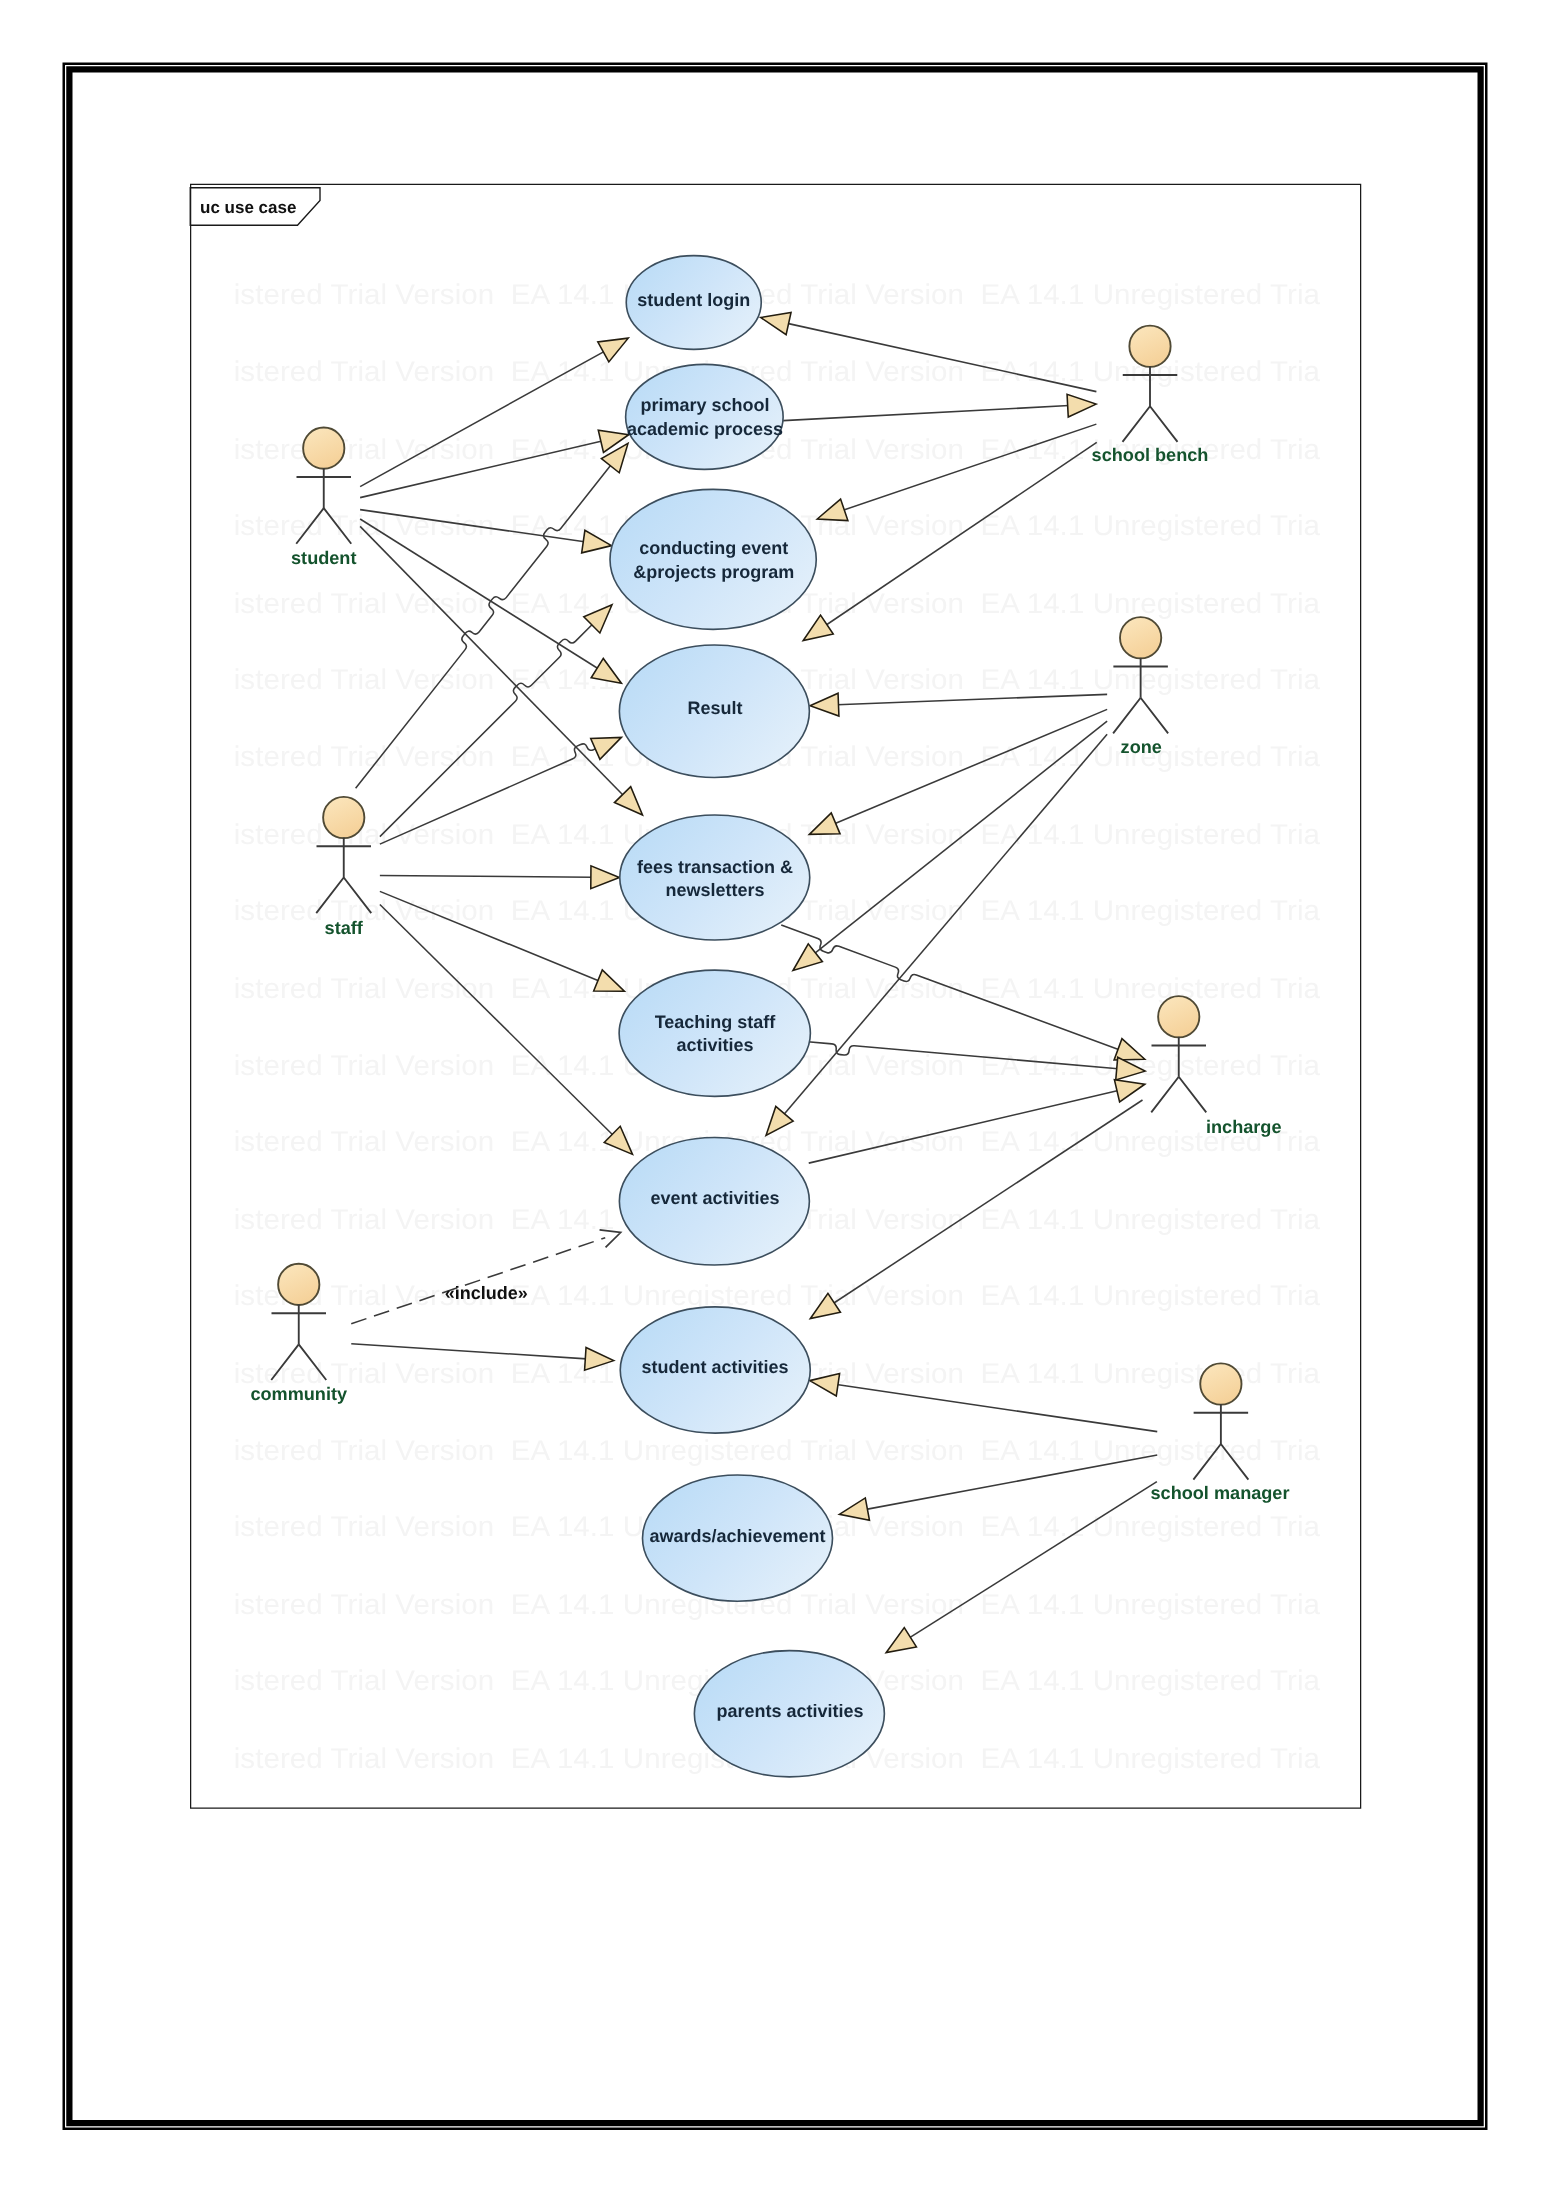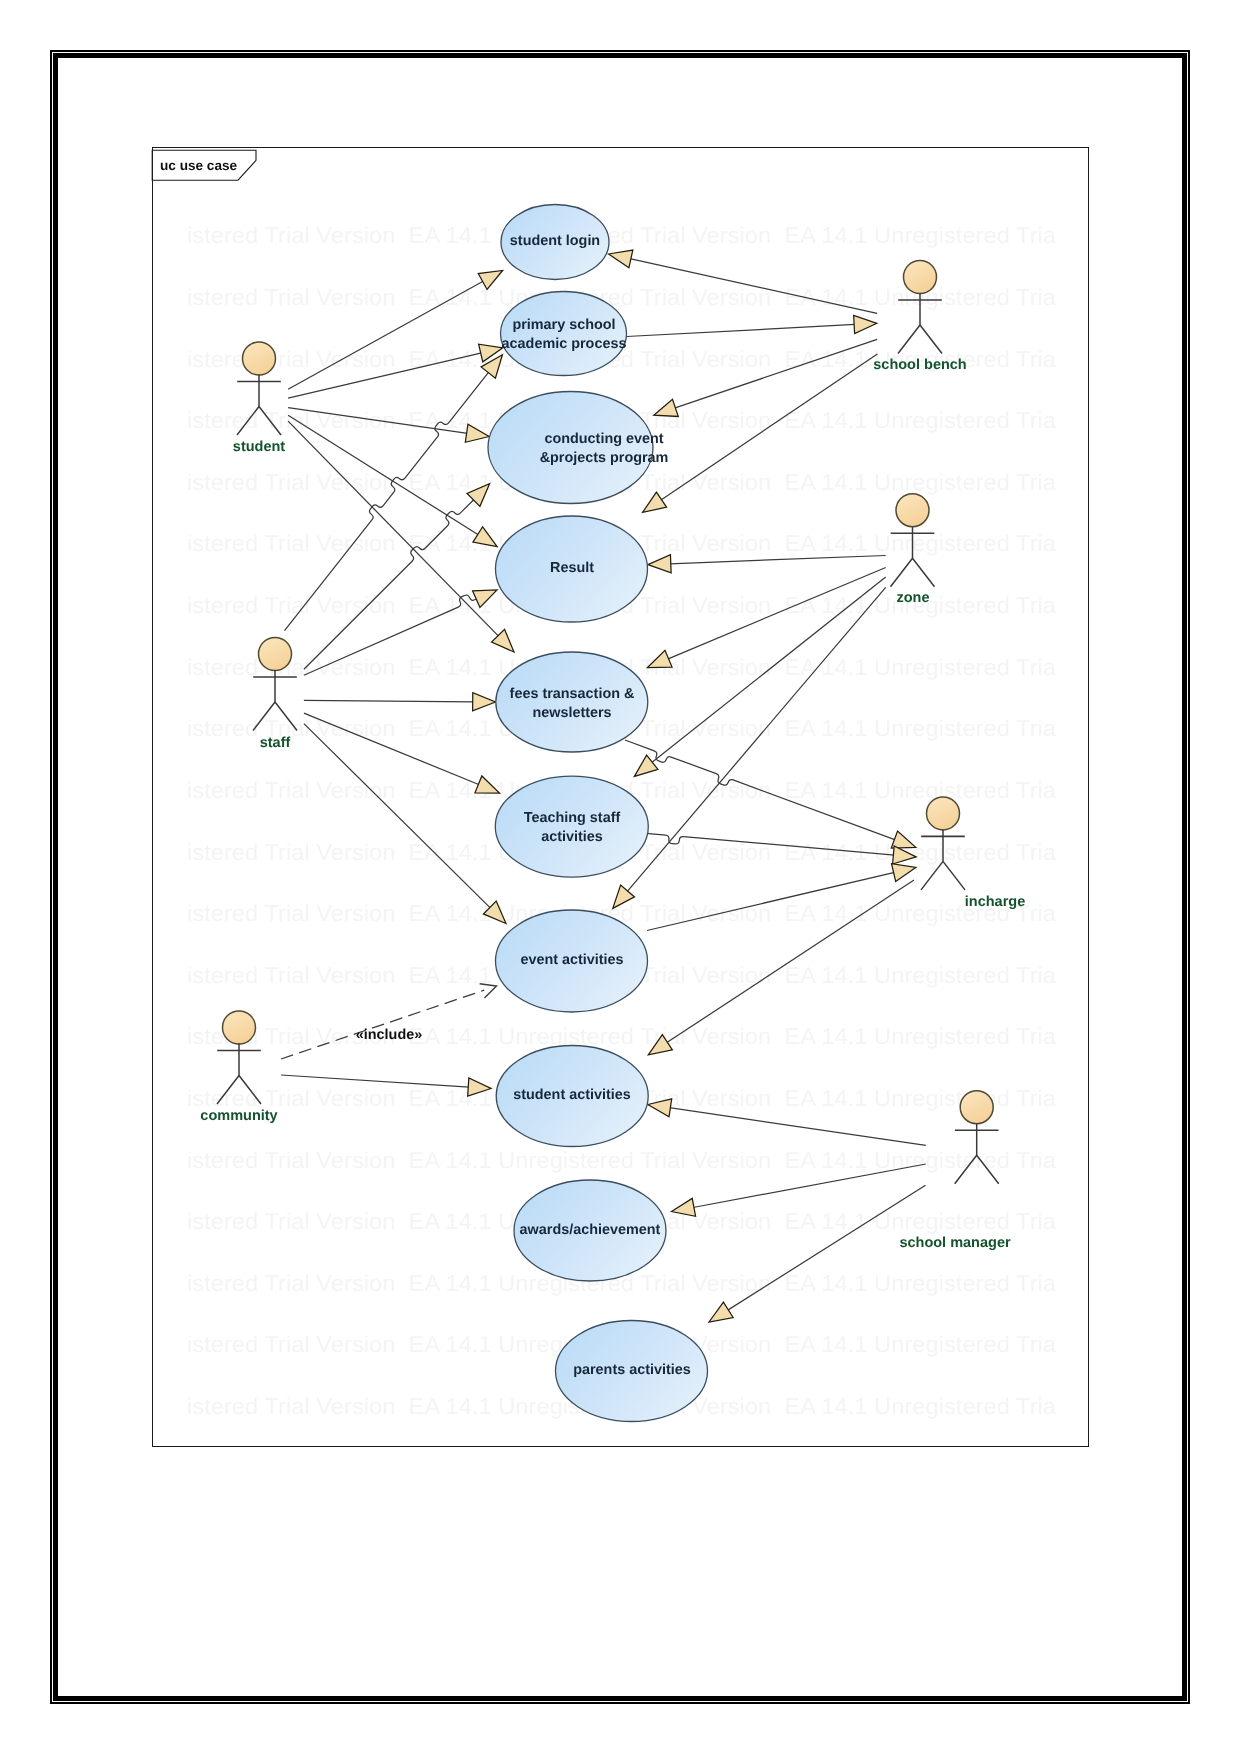--- a/index.html
+++ b/index.html
@@ -267,21 +267,21 @@
   <div id="frame-box"></div>
   <div id="frame-label">uc use case</div>
   <div id="labels">
       <div class="uc-label" style="left: 555px; top: 241px;">
         <div>student login</div>
       </div>
       <div class="uc-label" style="left: 563.5px; top: 335px;">
         <div>primary school</div>
         <div>academic process</div>
       </div>
-      <div class="uc-label" style="left: 570.5px; top: 449px; margin-left: 33px;">
+      <div class="uc-label" style="left: 570.5px; top: 449px;">
         <div>conducting event</div>
         <div>&amp;projects program</div>
       </div>
       <div class="uc-label" style="left: 571.5px; top: 568px;">
         <div>Result</div>
       </div>
       <div class="uc-label" style="left: 571.8px; top: 703.5px;">
         <div>fees transaction &amp;</div>
         <div>newsletters</div>
       </div>
@@ -300,16 +300,16 @@
       </div>
       <div class="uc-label" style="left: 631.5px; top: 1370px;">
         <div>parents activities</div>
       </div>
       <div class="actor-label" style="left: 259px; top: 438.5px;">student</div>
       <div class="actor-label" style="left: 275px; top: 734.5px;">staff</div>
       <div class="actor-label" style="left: 239px; top: 1107.5px;">community</div>
       <div class="actor-label" style="left: 920px; top: 356.5px;">school bench</div>
       <div class="actor-label" style="left: 912.5px; top: 589.5px;">zone</div>
       <div class="actor-label" style="left: 995px; top: 893.5px;">incharge</div>
-      <div class="actor-label" style="left: 955px; top: 1186.5px; margin-top: 48px;">school manager</div>
+      <div class="actor-label" style="left: 976px; top: 1186.5px;">school manager</div>
     </div>
   <div id="stereo-label" style="left: 389px; top: 1027px;">«include»</div>
 </div>
 
 </body></html>

